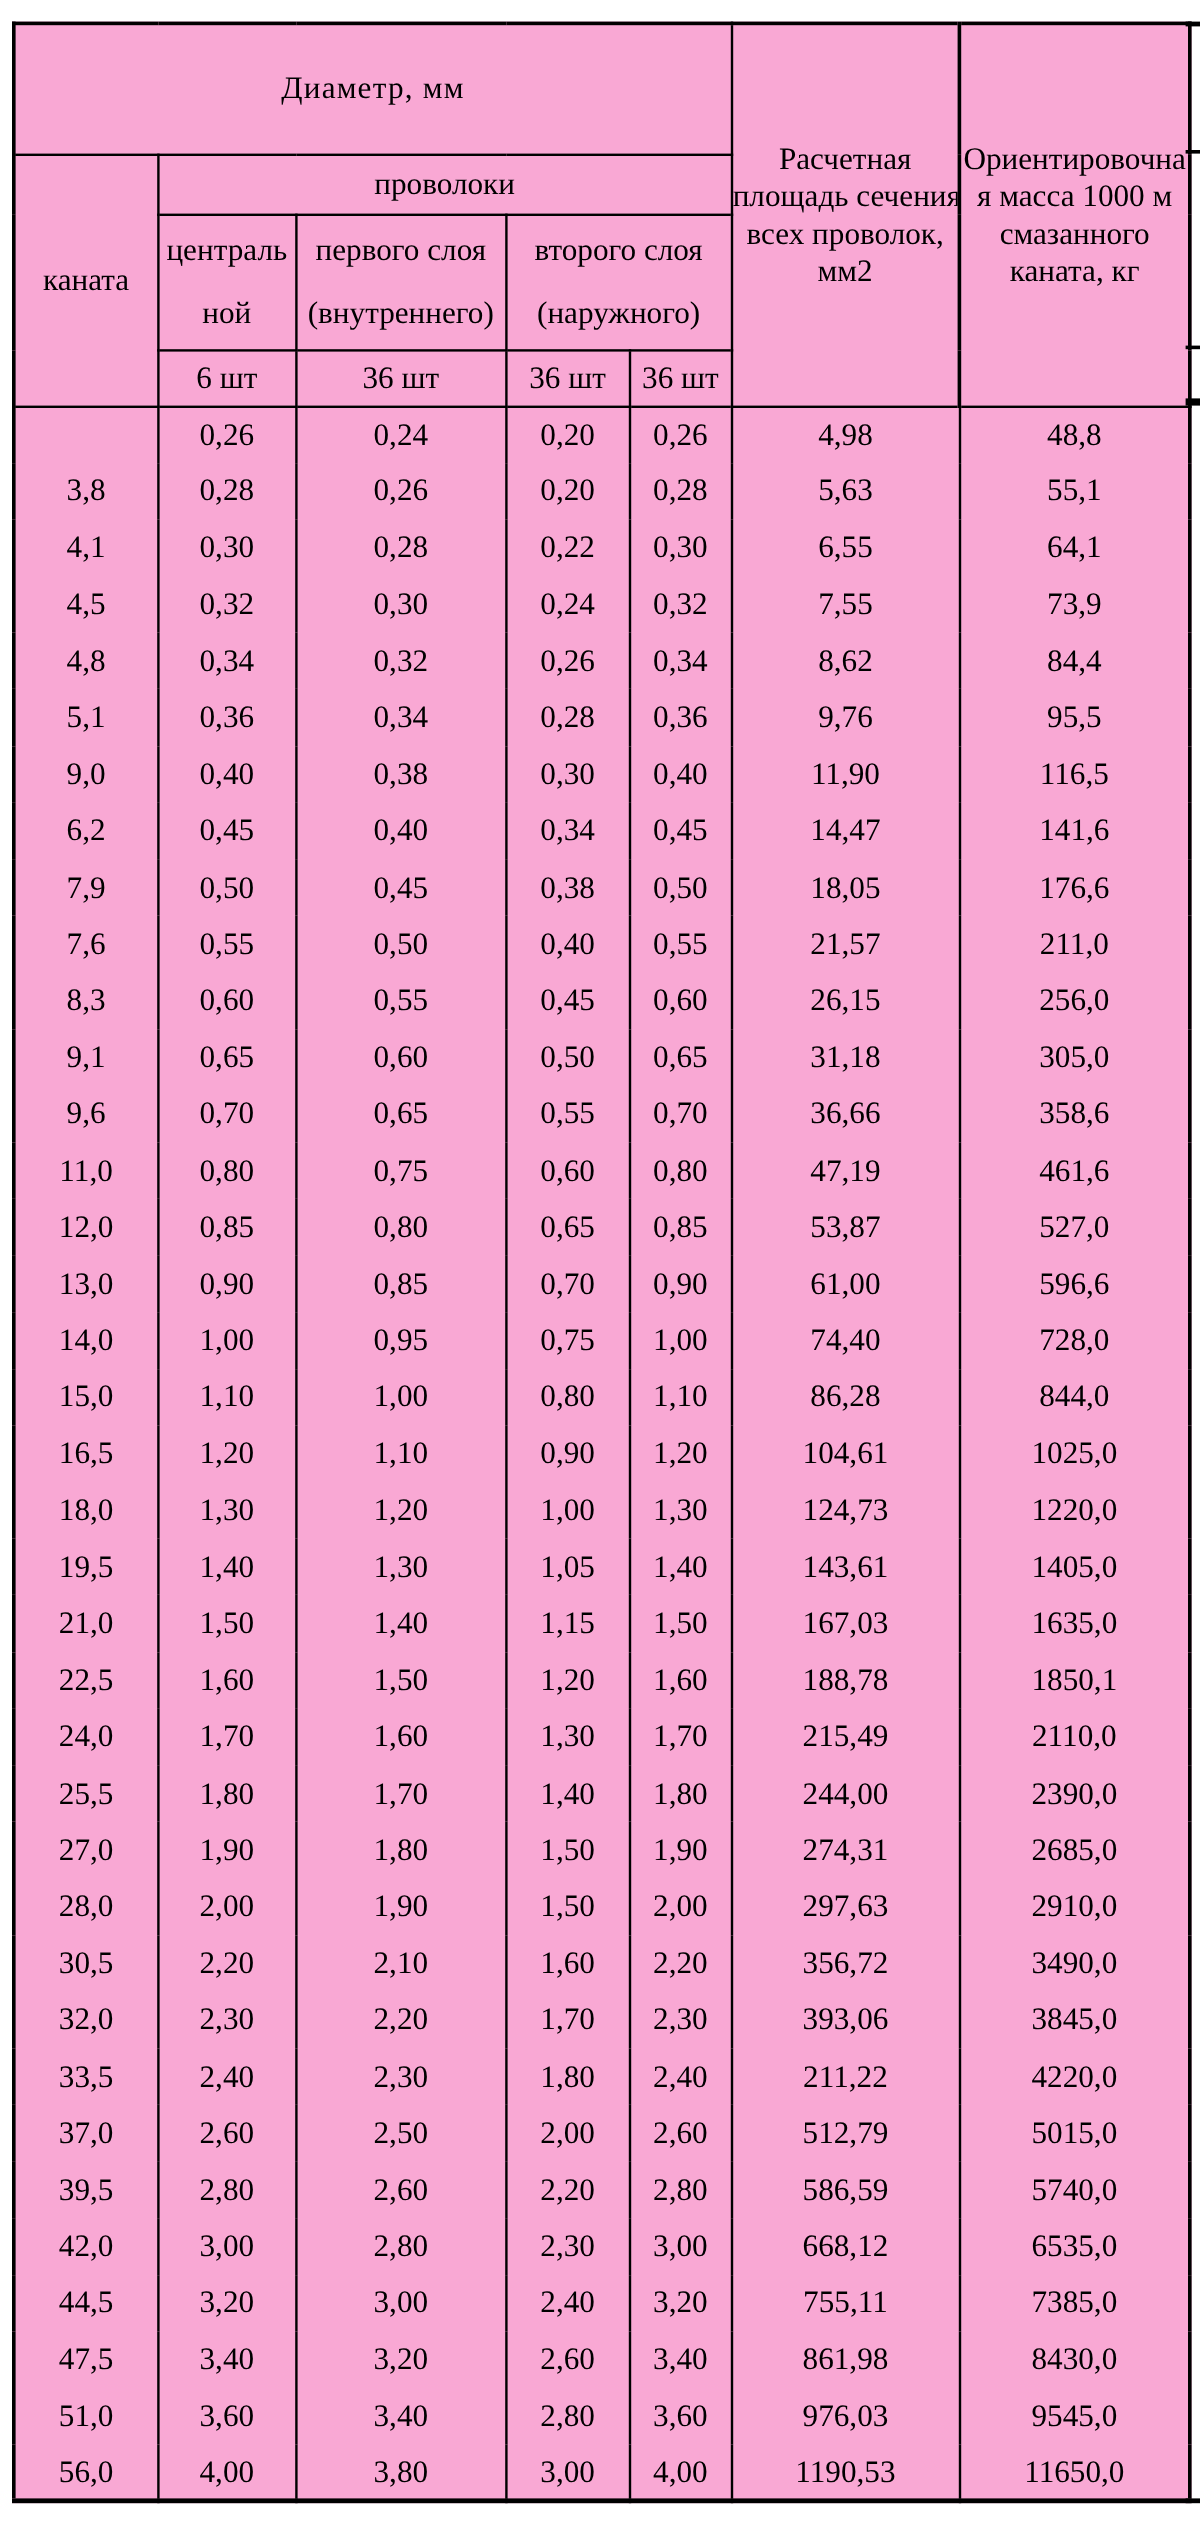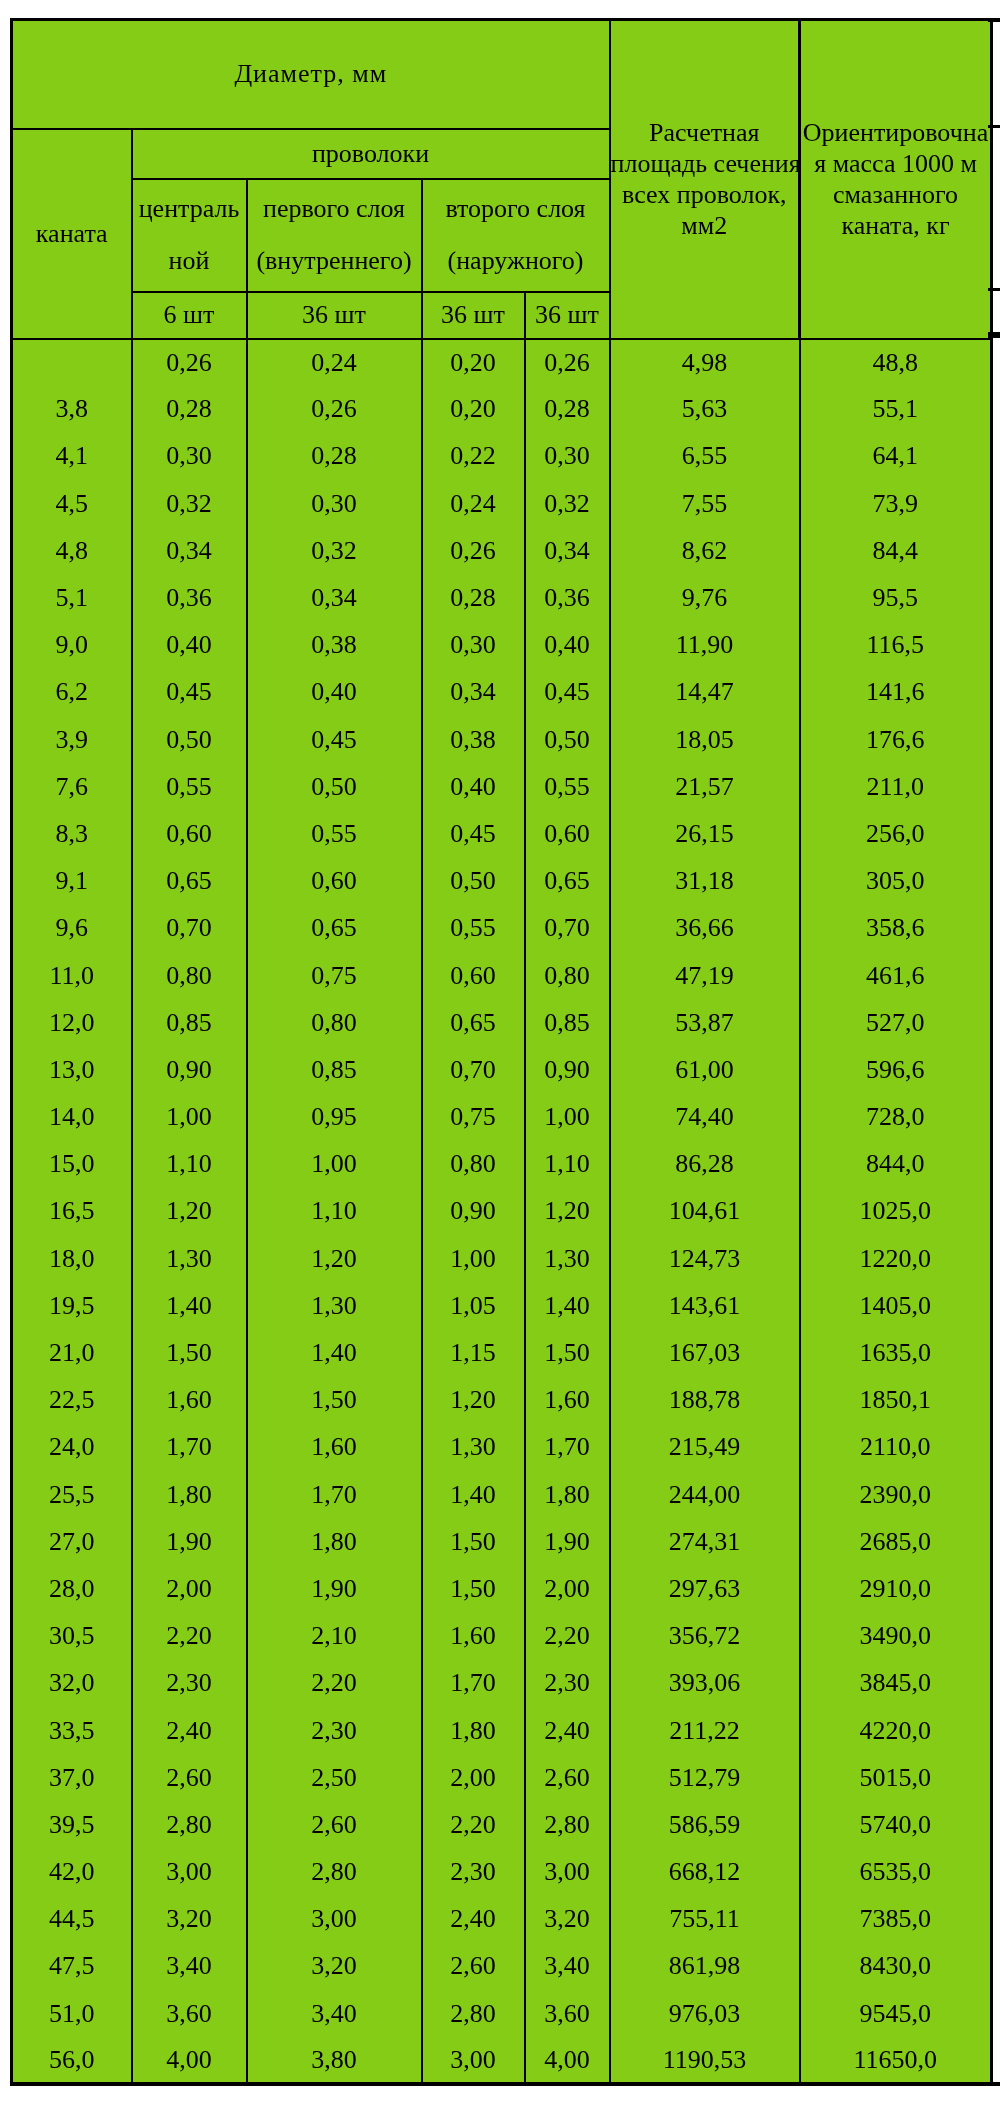--- a/index.html
+++ b/index.html
@@ -17,21 +17,21 @@
   }
   .table-wrap {
     position: absolute;
     left: 10px;
     top: 18px;
   }
   table.rope {
     border-collapse: collapse;
     table-layout: fixed;
     width: 980px;
-    background: #84cc16;
+    background: #f9a8d4;
   }
   table.rope td {
     border: 2px solid #000;
     text-align: center;
     vertical-align: middle;
     font-size: 26px;
     padding: 0;
     overflow: hidden;
   }
   
@@ -227,21 +227,21 @@
           <tr class="data-row">
             <td class="c0">6,2</td>
             <td class="c1">0,45</td>
             <td class="c2">0,40</td>
             <td class="c3">0,34</td>
             <td class="c4">0,45</td>
             <td class="c5">14,47</td>
             <td class="c6">141,6</td>
           </tr>
           <tr class="data-row">
-            <td class="c0">3,9</td>
+            <td class="c0">7,9</td>
             <td class="c1">0,50</td>
             <td class="c2">0,45</td>
             <td class="c3">0,38</td>
             <td class="c4">0,50</td>
             <td class="c5">18,05</td>
             <td class="c6">176,6</td>
           </tr>
           <tr class="data-row">
             <td class="c0">7,6</td>
             <td class="c1">0,55</td>

